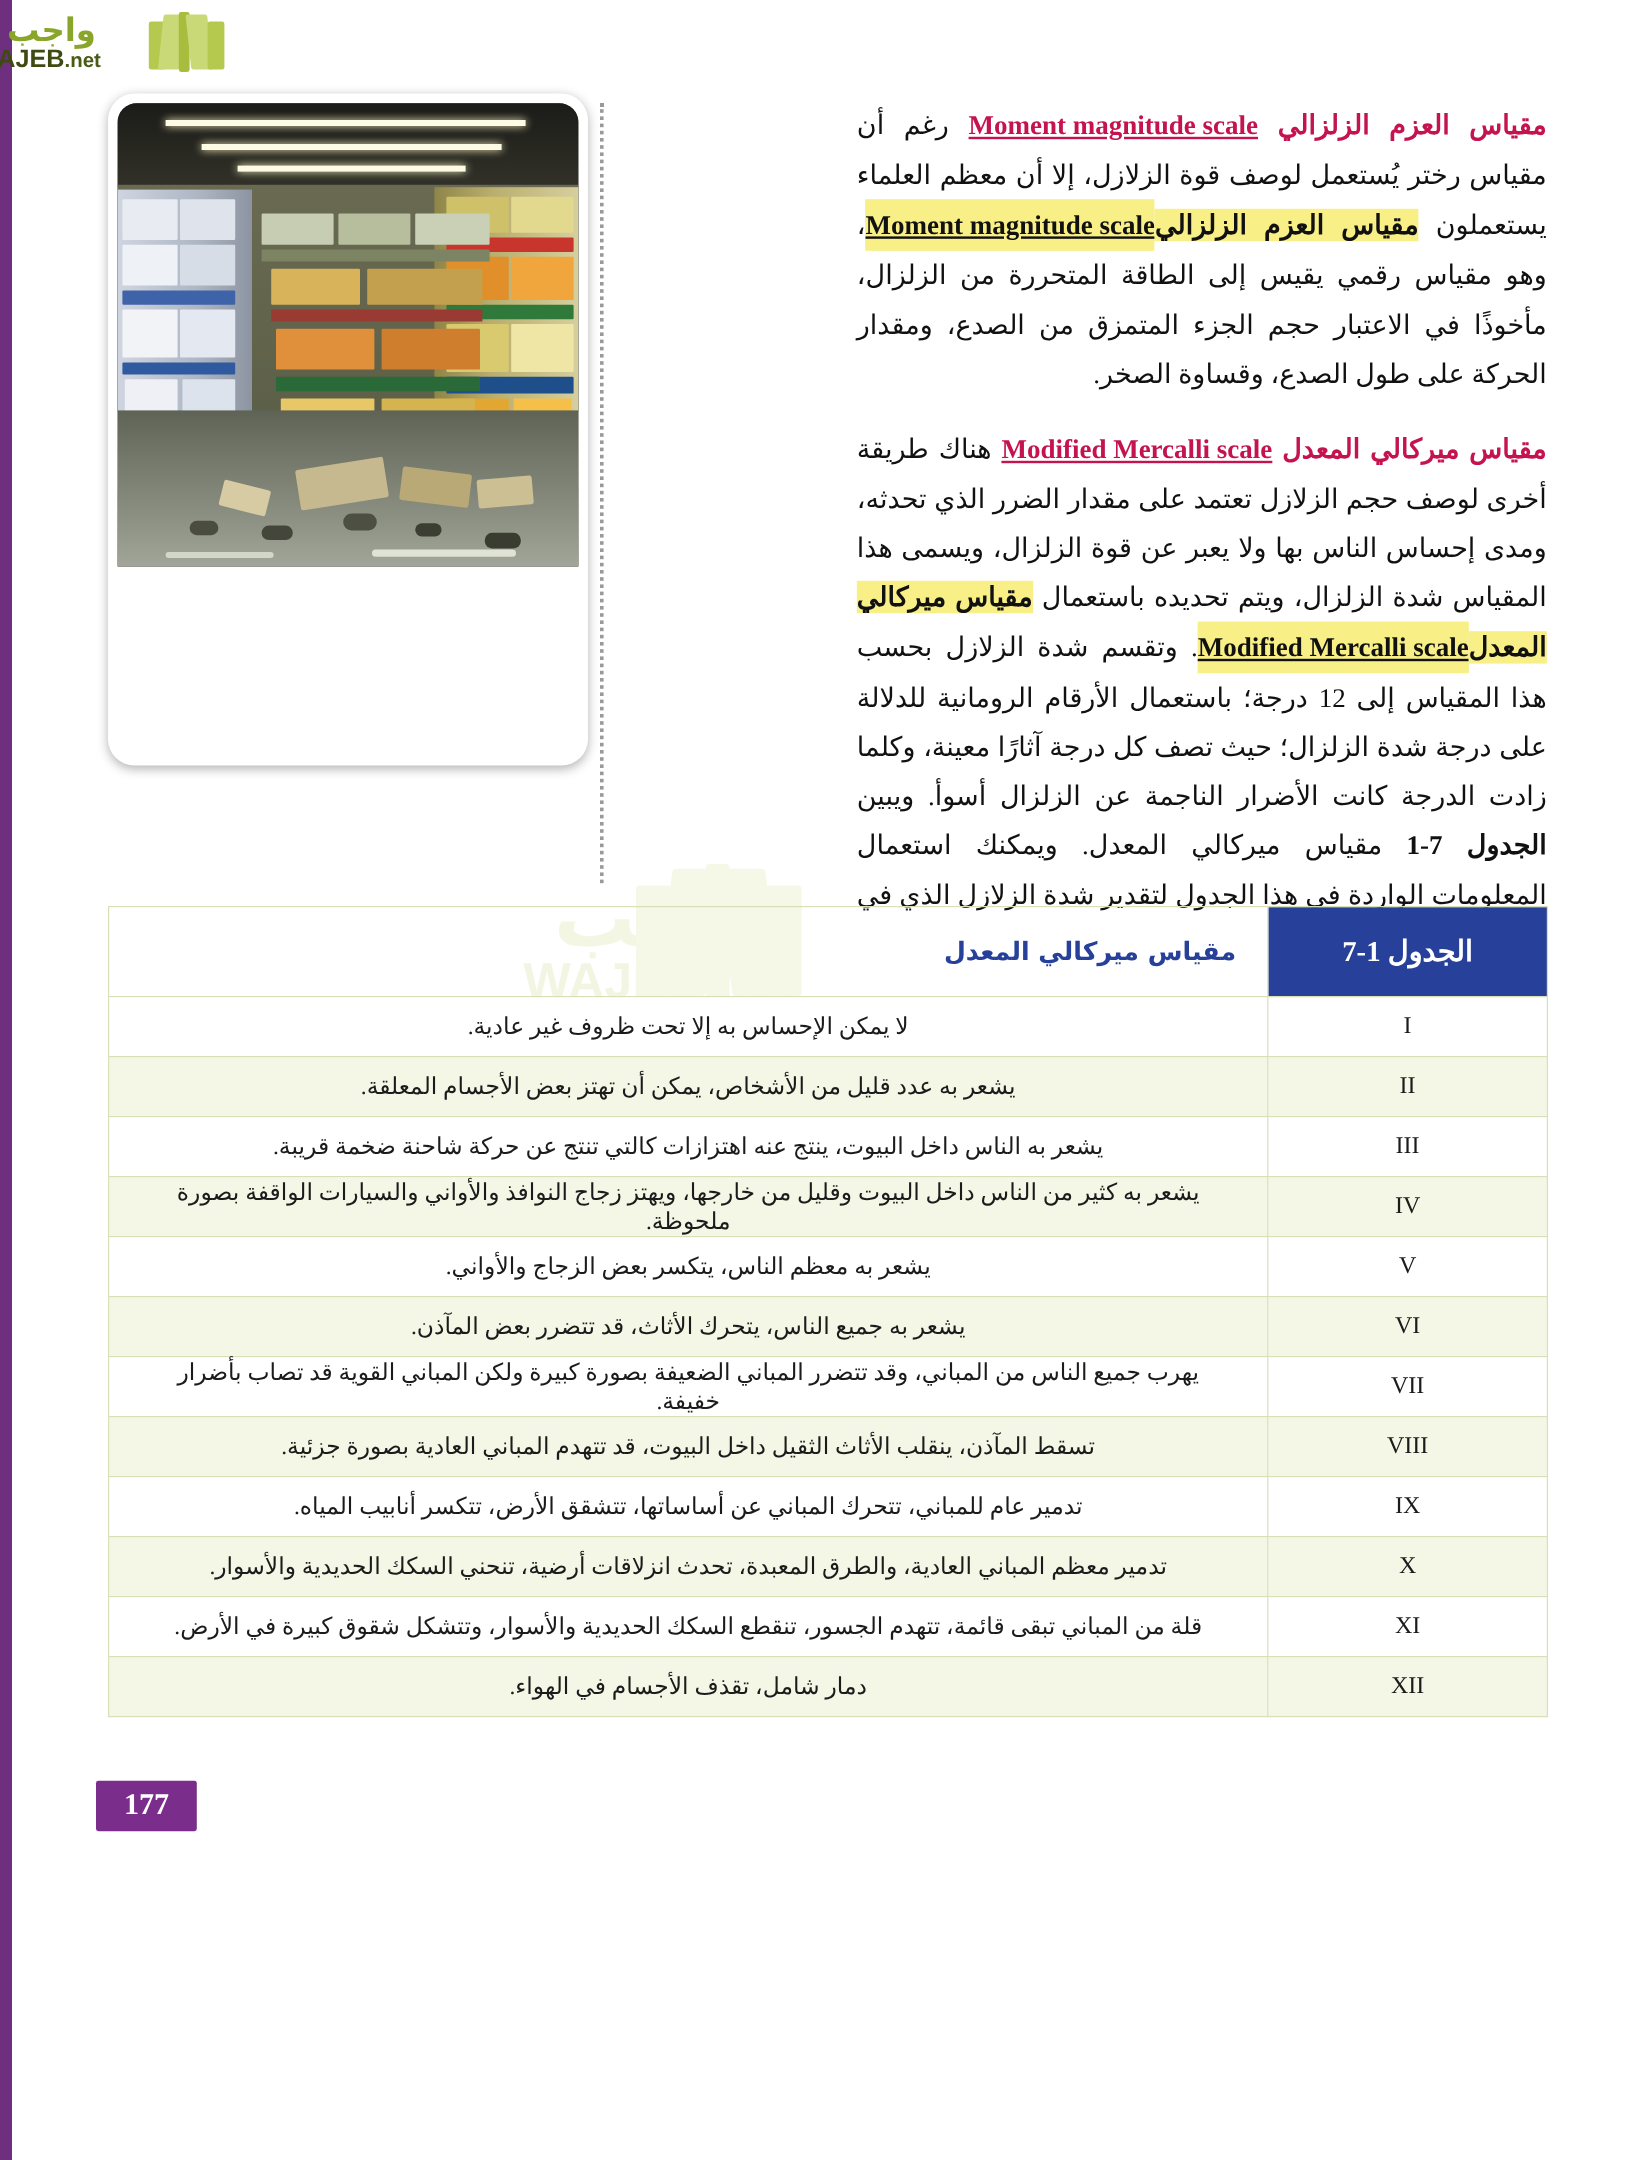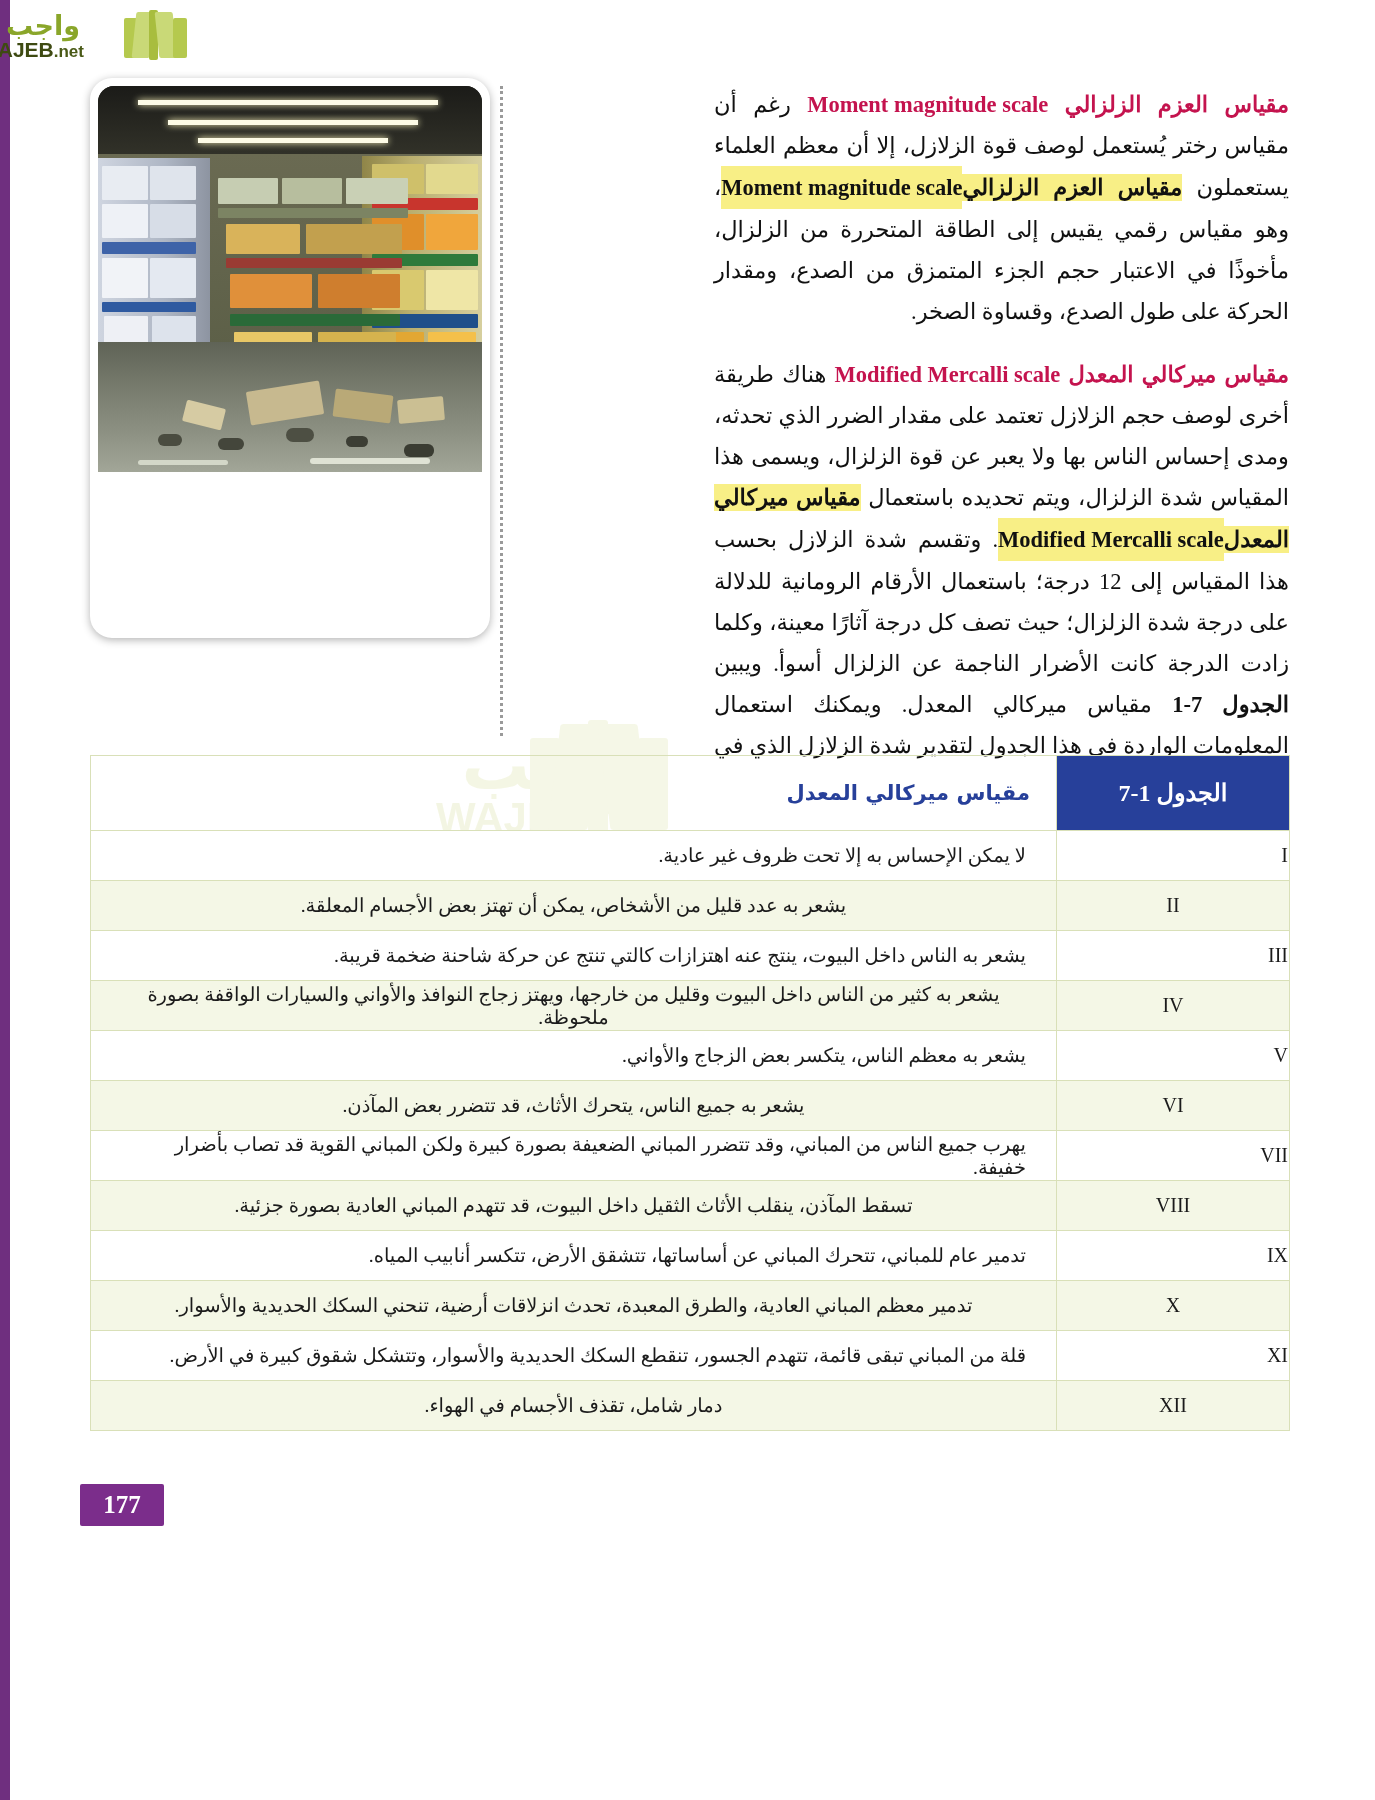--- a/index.html
+++ b/index.html
@@ -94,21 +94,21 @@
     position:absolute;right:86px;top:84px;width:575px;
     direction:rtl;text-align:justify;
     font-family:"Liberation Serif", serif;
     font-size:22.5px;line-height:41px;color:#111111;
   }
   .col p{margin:0 0 22px 0;}
   .term{color:#c4134e;font-weight:bold;}
   .term-en{color:#c4134e;font-weight:bold;font-family:"Liberation Serif",serif;}
   .hl{background:#f8ef86;font-weight:bold;padding:1px 0;}
   .bold{font-weight:bold;}
-  .en{font-family:"Liberation Serif",serif;font-weight:bold;direction:ltr;display:inline-block;}
+  .en{font-family:"Liberation Serif",serif;font-weight:bold;direction:ltr;display:inline-block;text-decoration:underline;}
 
   
   .wm{
     position:absolute;left:378px;top:726px;width:420px;height:165px;
     opacity:.45;pointer-events:none;
   }
   .wm-ar{
     position:absolute;right:150px;top:0;
     font-family:"DejaVu Sans",sans-serif;font-size:68px;font-weight:bold;
     color:#e8ecc4;direction:rtl;
@@ -148,21 +148,21 @@
     width:60px;text-align:center;
     font-family:"Liberation Serif",serif;
     font-size:20px;color:#1b1b1b;
   }
   .desc{
     text-align:center;padding:0 30px;
     font-family:"Liberation Serif",serif;
     font-size:19.5px;color:#1b1b1b;height:49px;
   }
   tr.odd td{background:#f4f7e6;}
-  tr.even td{background:#ffffff;text-align:right;}
+  tr.even td{background:#ffffff;}
 
   
   .pgnum{
     position:absolute;left:80px;top:1484px;width:84px;height:42px;
     background:#7b2d8b;color:#ffffff;
     font-family:"Liberation Serif",serif;font-weight:bold;font-size:25px;
     display:flex;align-items:center;justify-content:center;
     border-radius:2px;
   }
 </style>

